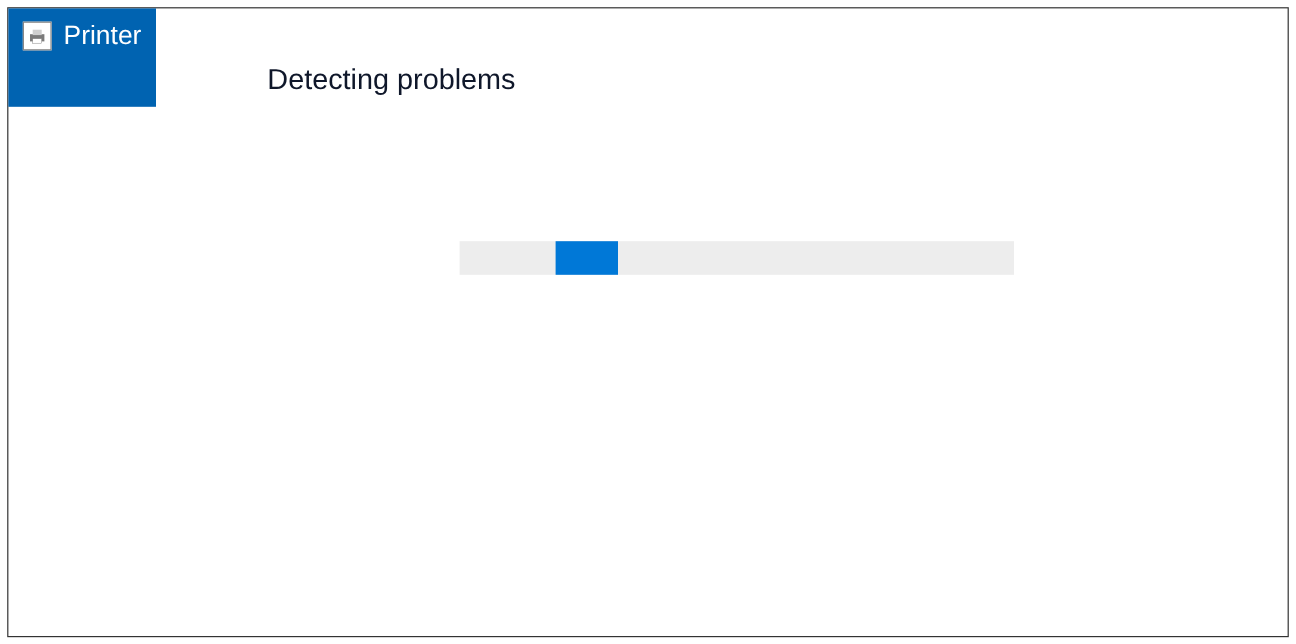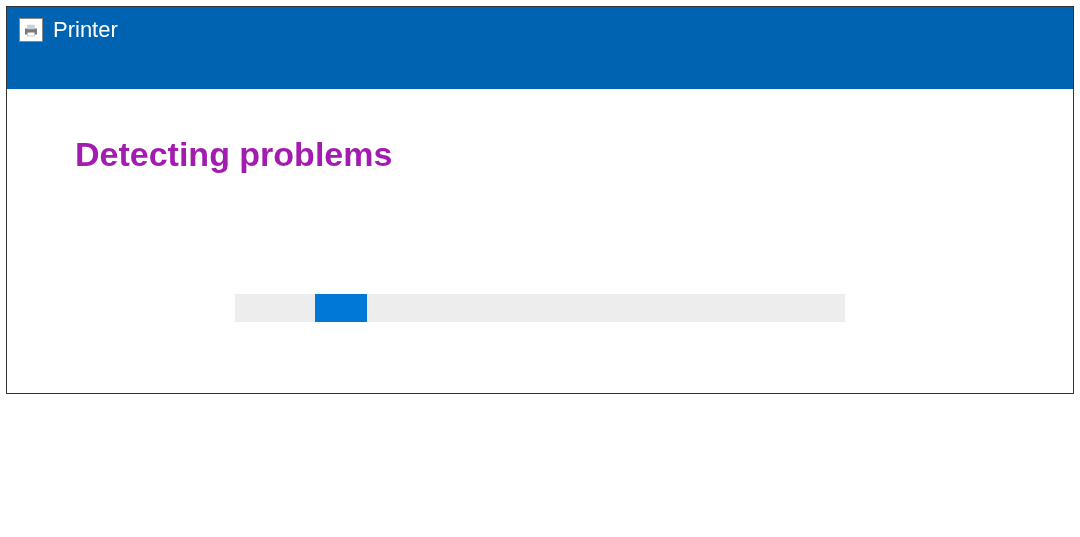--- a/index.html
+++ b/index.html
@@ -9,26 +9,27 @@
     }
     body {
       font-family: "Segoe UI", Tahoma, Geneva, sans-serif;
       background: #ffffff;
       width: 1080px;
       height: 537px;
       overflow: hidden;
     }
     .window {
       width: 1068px;
-      height: 388px;
+      height: 525px;
       margin: 6px;
       border: 1px solid #333;
       background: #ffffff;
       display: flex;
-      flex-direction: column;
+      flex-direction: row;
+      gap: 25px;
     }
     .titlebar {
       background: #0063b1;
       height: 82px;
       display: flex;
       align-items: flex-start;
       padding: 10px 12px;
     }
     .titlebar-inner {
       display: flex;
@@ -52,23 +53,23 @@
     .titlebar-title {
       color: #ffffff;
       font-size: 22px;
       font-weight: 400;
     }
     .content {
       flex: 1;
       padding: 46px 68px;
     }
     .heading {
-      color: #a21caf;
-      font-size: 34px;
-      font-weight: 700;
+      color: #0f172a;
+      font-size: 24px;
+      font-weight: 400;
     }
     .progress-container {
       margin-top: 120px;
       padding: 0 160px 0 160px;
     }
     .progress-track {
       width: 100%;
       height: 28px;
       background: #ededed;
       position: relative;

